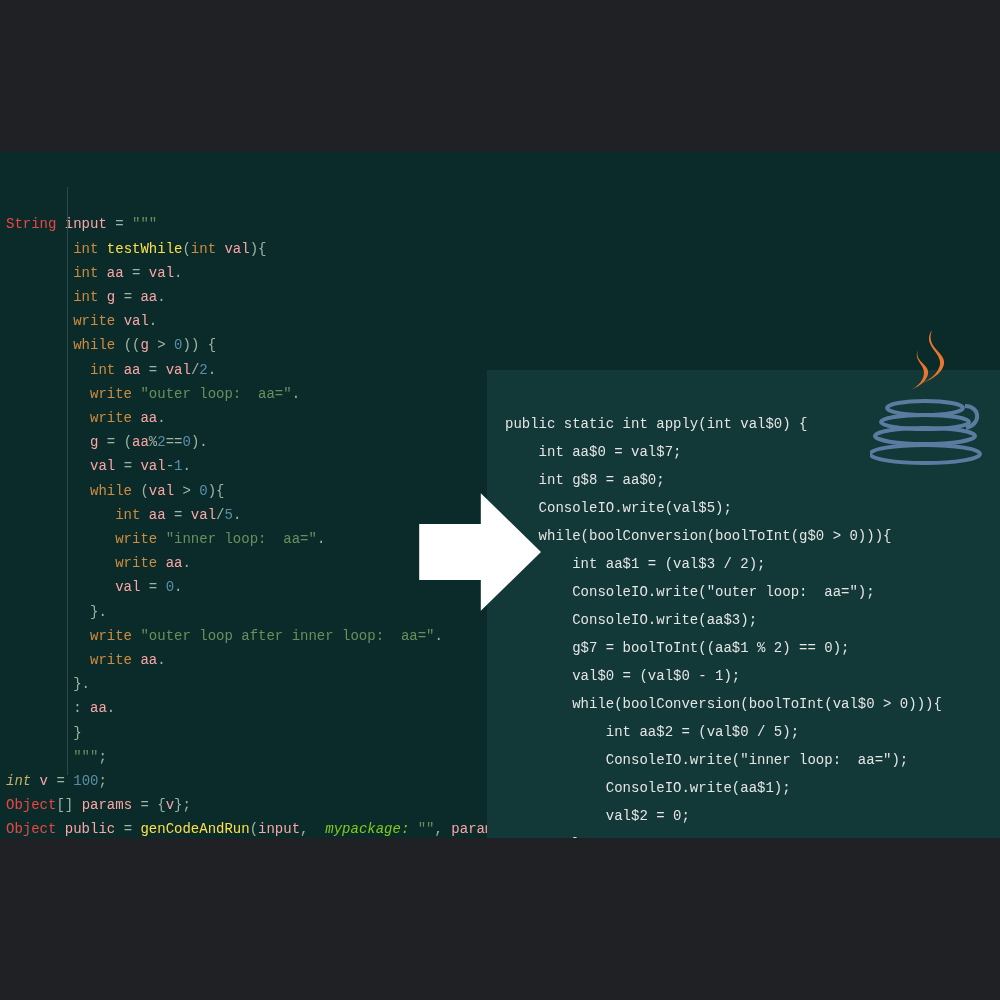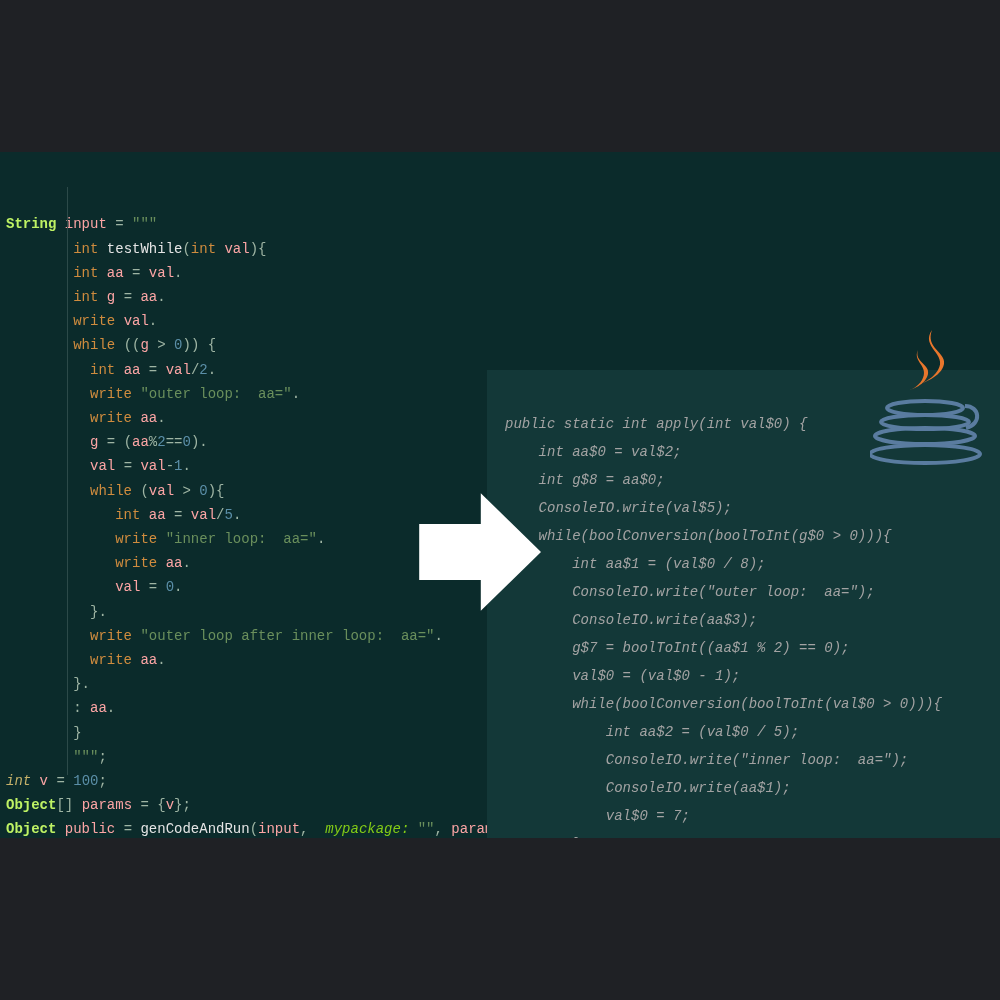--- a/index.html
+++ b/index.html
@@ -65,28 +65,28 @@
     position: absolute;
     right: 10px;
     top: 170px;
     width: 120px;
     height: 150px;
     z-index: 4;
   }
   
   .kw    { color: #d08c3e; }   
   .type  { color: #c6b26a; font-style: italic; }  
-  .type2 { color: #bef264; font-weight: bold; }
+  .type2 { color: #ef4444; }
   .ident { color: #fca5a5; }
   .str   { color: #6a8f5c; }
   .num   { color: #5b8fa8; }
   .punc  { color: #9fb5a4; }
-  .fn    { color: #e5e5e5; }
+  .fn    { color: #fde047; }
   .param { color: #84cc16; font-style: italic; }
-  .dim   { color: #a3a3a3; font-style: italic; }
+  .dim   { color: #e5e5e5; }
 </style>
 </head>
 <body>
 
 <div class="editor-area">
 
   <div class="left-pane">
     <div class="guide"></div>
 <span class="type2">String </span><span class="ident">input </span><span class="punc">= </span><span class="str">"""</span>
         <span class="kw">int </span><span class="fn">testWhile</span><span class="punc">(</span><span class="kw">int </span><span class="ident">val</span><span class="punc">){</span>
@@ -111,34 +111,34 @@
         <span class="punc">: </span><span class="ident">aa</span><span class="punc">.</span>
         <span class="punc">}</span>
         <span class="str">"""</span><span class="punc">;</span>
 <span class="type">int </span><span class="ident">v </span><span class="punc">= </span><span class="num">100</span><span class="punc">;</span>
 <span class="type2">Object</span><span class="punc">[] </span><span class="ident">params </span><span class="punc">= {</span><span class="ident">v</span><span class="punc">};</span>
 <span class="type2">Object </span><span class="ident">public </span><span class="punc">= </span><span class="fn">genCodeAndRun</span><span class="punc">(</span><span class="ident">input</span><span class="punc">,  </span><span class="param">mypackage: </span><span class="str">""</span><span class="punc">, </span><span class="ident">params</span><span class="punc">);</span>
   </div>
 
   <div class="right-pane">
 <span class="dim">public static int apply(int val$0) {</span>
-<span class="dim">    int aa$0 = val$2;</span>
+<span class="dim">    int aa$0 = val$7;</span>
 <span class="dim">    int g$8 = aa$0;</span>
 <span class="dim">    ConsoleIO.write(val$5);</span>
 <span class="dim">    while(boolConversion(boolToInt(g$0 &gt; 0))){</span>
-<span class="dim">        int aa$1 = (val$0 / 8);</span>
+<span class="dim">        int aa$1 = (val$3 / 2);</span>
 <span class="dim">        ConsoleIO.write("outer loop:  aa=");</span>
 <span class="dim">        ConsoleIO.write(aa$3);</span>
 <span class="dim">        g$7 = boolToInt((aa$1 % 2) == 0);</span>
 <span class="dim">        val$0 = (val$0 - 1);</span>
 <span class="dim">        while(boolConversion(boolToInt(val$0 &gt; 0))){</span>
 <span class="dim">            int aa$2 = (val$0 / 5);</span>
 <span class="dim">            ConsoleIO.write("inner loop:  aa=");</span>
 <span class="dim">            ConsoleIO.write(aa$1);</span>
-<span class="dim">            val$0 = 7;</span>
+<span class="dim">            val$2 = 0;</span>
 <span class="dim">        }</span>
   </div>
 
   <div class="arrow">
     <svg viewBox="0 0 100 100" width="140" height="140">
       <polygon points="8,30 52,30 52,8 95,50 52,92 52,70 8,70" fill="#ffffff"></polygon>
     </svg>
   </div>
 
   <div class="java-logo">

